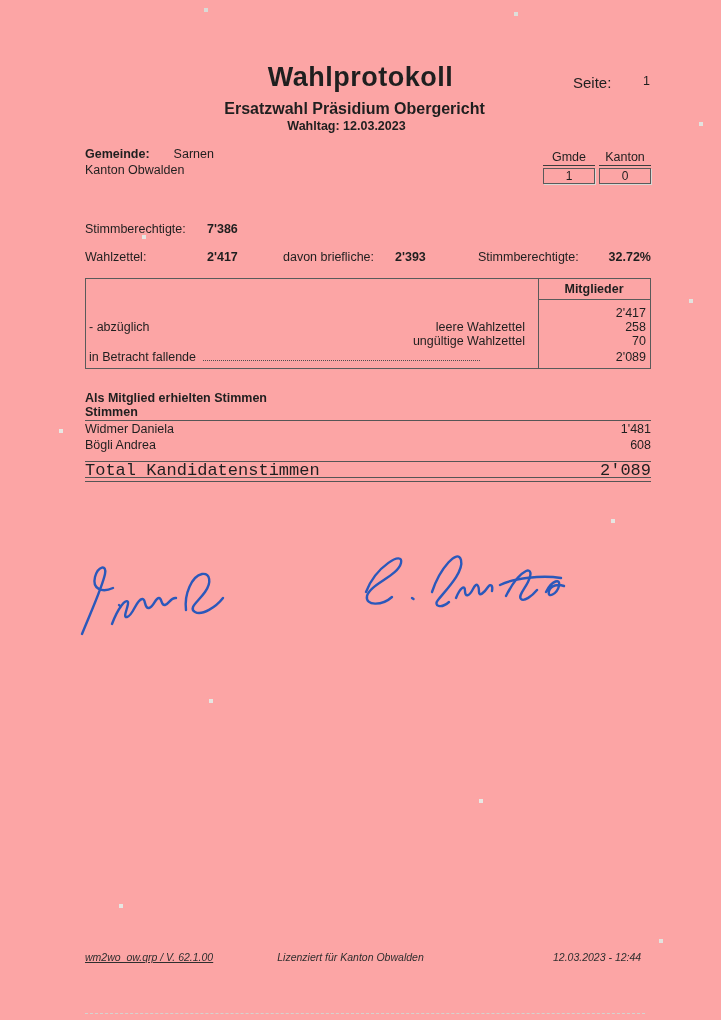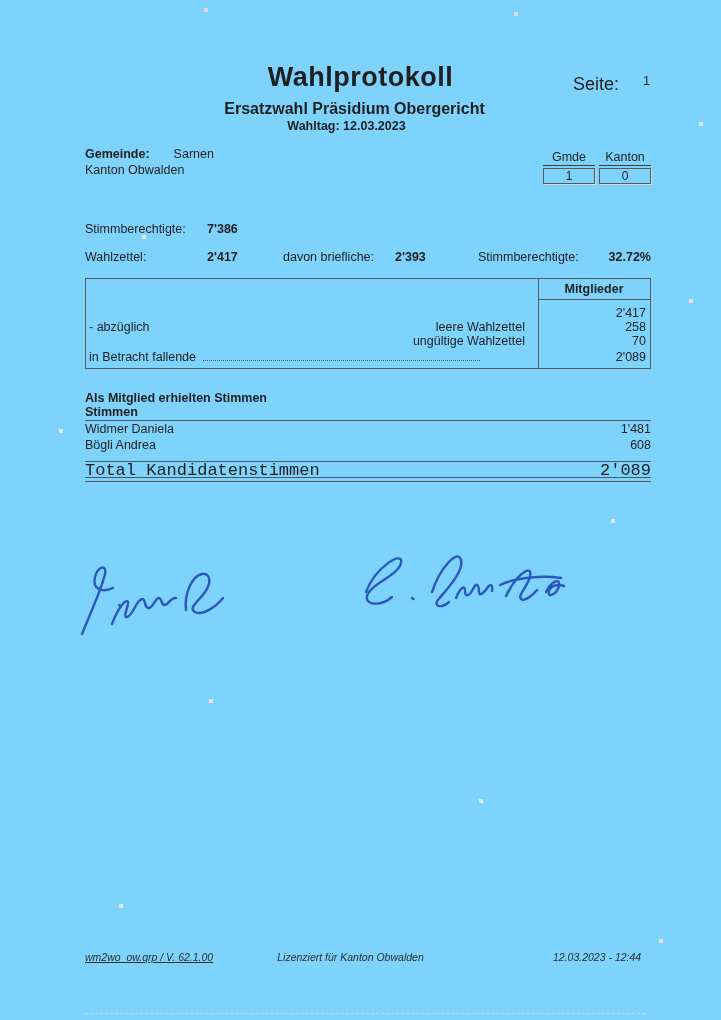--- a/index.html
+++ b/index.html
@@ -1,29 +1,29 @@
 <!DOCTYPE html>
 <html><head>
 <meta charset="utf-8">
 <style>
   html,body{margin:0;padding:0;background:#e9e9e9;}
   .paper{
     position:relative;
     width:721px;height:1020px;
     margin:0 auto;
-    background:#7dd3fc;
+    background:#fca5a5;
     font-family:"Liberation Sans", sans-serif;
     color:#1f1f1f;
     overflow:hidden;
   }
   .abs{position:absolute;}
   .b{font-weight:bold;}
   .fs{font-size:12.5px;line-height:14px;}
   .title{top:62px;left:0;width:721px;text-align:center;font-size:27px;font-weight:bold;letter-spacing:.5px;}
-  .seite-label{top:74px;left:573px;font-size:18px;}
+  .seite-label{top:74px;left:573px;font-size:15px;}
   .seite-value{top:74px;left:628px;width:22px;text-align:right;font-size:12.5px;}
   .subtitle{top:100px;left:-6px;width:721px;text-align:center;font-size:16px;font-weight:bold;}
   .wahltag{top:119px;left:-14px;width:721px;text-align:center;font-size:12.5px;font-weight:bold;}
   .gemeinde-row{top:147px;left:85px;}
   .gemeinde-row .val{margin-left:24px;}
   .kanton-row{top:163px;left:85px;}
   .boxgroup{width:52px;text-align:center;}
   .boxgroup .lbl{display:block;font-size:12.5px;border-bottom:1px solid #3d3d3d;padding-bottom:1px;}
   .boxgroup .box{margin-top:2px;height:14px;border:1px solid #5a5a5a;font-size:12px;line-height:14px;box-shadow:1px 1px 0 #d9d9d6;}
   .gmde-group{top:150px;left:543px;}

